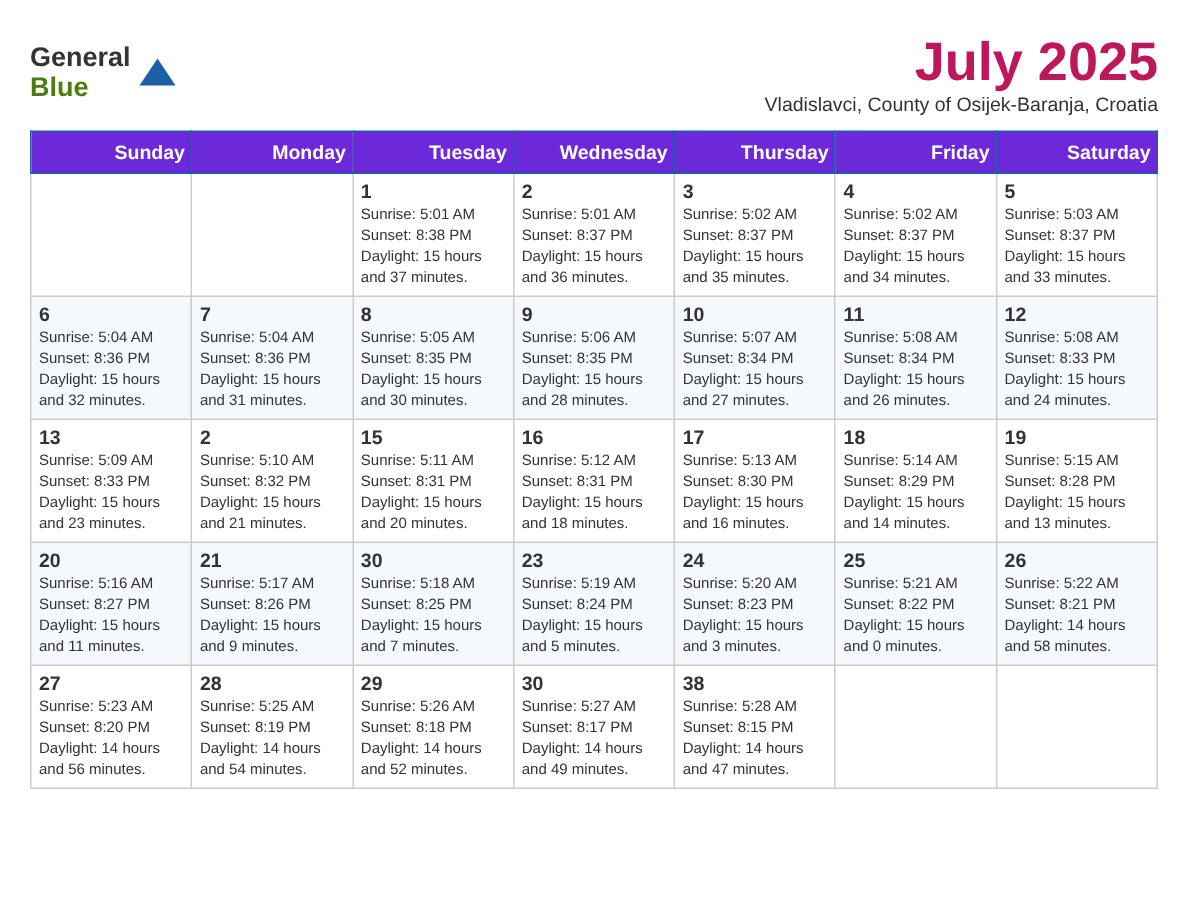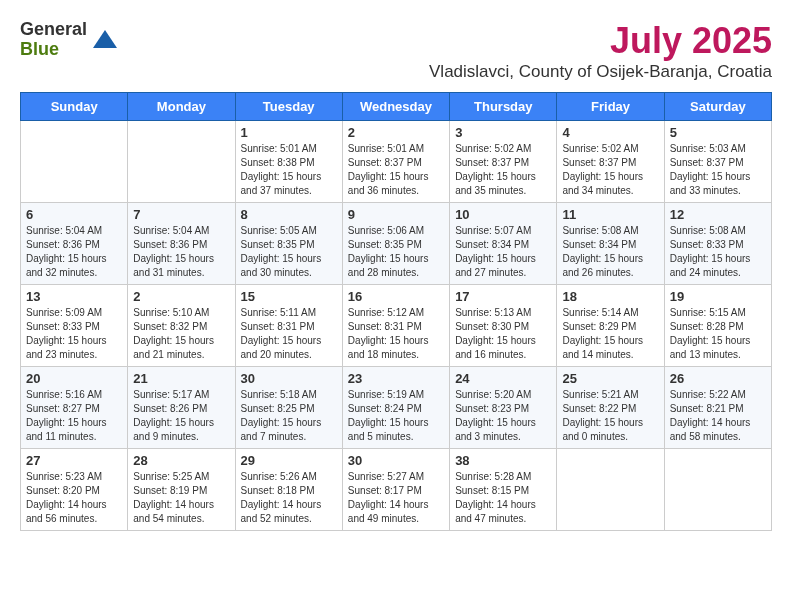--- a/index.html
+++ b/index.html
@@ -6,21 +6,21 @@
     body {
       font-family: Arial, sans-serif;
       background: #fff;
       width: 792px;
       min-height: 612px;
       padding: 20px;
     }
     .header {
       display: flex;
       justify-content: space-between;
-      align-items: flex-start;
+      align-items: center;
       margin-bottom: 10px;
     }
     .logo {
       display: flex;
       align-items: center;
     }
     .logo-text {
       display: flex;
       flex-direction: column;
       line-height: 1.1;
@@ -42,34 +42,34 @@
     }
     .title-section {
       text-align: right;
     }
     .month-title {
       font-size: 36px;
       font-weight: bold;
       color: #be185d;
     }
     .location-title {
-      font-size: 17px;
+      font-size: 13px;
       color: #333;
     }
     .calendar {
       width: 100%;
       border-collapse: collapse;
       border: 1px solid #ccc;
     }
     .calendar th {
-      background-color: #3b82f6;
+      background-color: #6d28d9;
       color: white;
       padding: 6px 4px;
       font-size: 13px;
-      text-align: center;
+      text-align: right;
       border: 1px solid #1a5fa8;
     }
     .calendar td {
       vertical-align: top;
       padding: 4px 5px;
       border: 1px solid #ccc;
       width: calc(100% / 7);
       min-height: 80px;
       font-size: 10.5px;
       color: #333;

